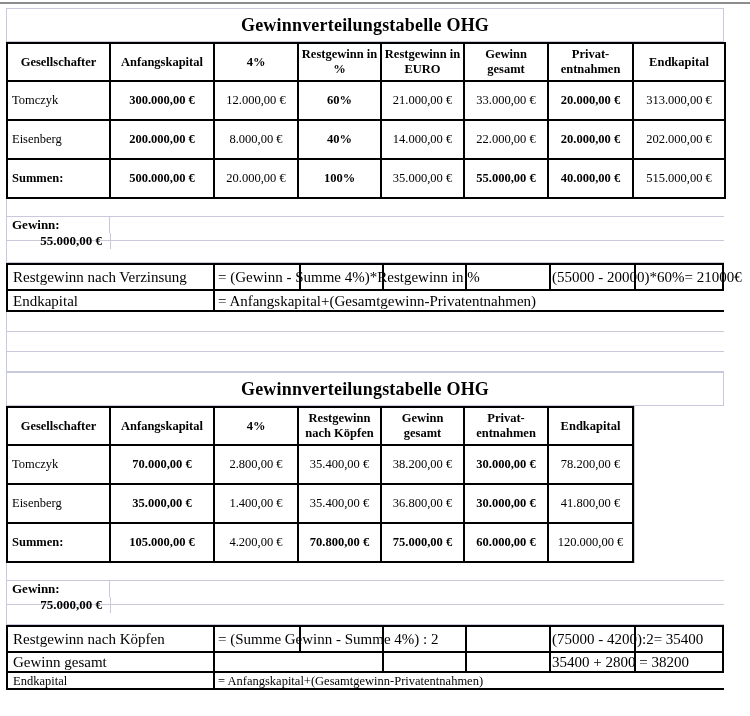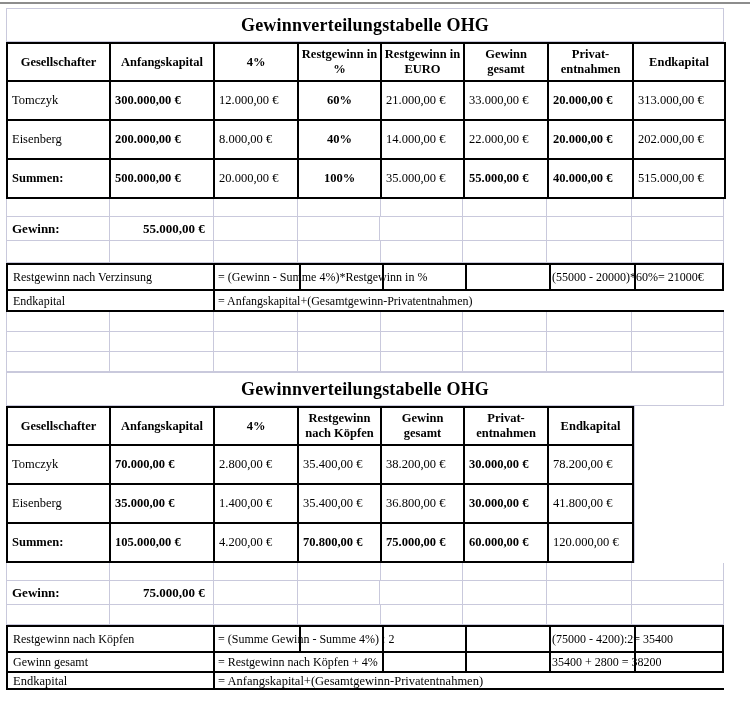--- a/index.html
+++ b/index.html
@@ -25,39 +25,39 @@
 
   
   table.main{border-collapse:collapse;table-layout:fixed;}
   table.main th, table.main td{
     border:2px solid #000;overflow:hidden;
     font-size:12.5px;line-height:1.2;vertical-align:middle;
   }
   table.main th{font-weight:bold;text-align:center;height:38px;padding:1px 2px;}
   table.main td{height:39px;padding:9px 4px;}
   td.L{text-align:left;padding-left:5px;}
-  td.R{text-align:left;padding-right:6px;}
+  td.R{text-align:center;padding-right:6px;}
   td.C{text-align:center;}
   .b{font-weight:bold;}
 
   
-  .grow{display:flex;width:718px;border-left:1px solid var(--grid);border-bottom:1px solid var(--grid);}
+  .grow{display:flex;width:718px;border-left:1px solid var(--grid);border-bottom:1px solid var(--grid);flex-direction:column;}
   .grow .gc{border-right:1px solid var(--grid);height:auto;}
   .c0{width:103px}.c1{width:104px}.c2{width:84px}.c3{width:83px}
   .c4{width:83px}.c5{width:84px}.c6{width:85px}.c7{width:92px}
 
   
   .gewinnrow .gc{display:flex;align-items:center;font-size:13px;}
   .gewinnrow .glabel{font-weight:bold;padding-left:5px;}
   .gewinnrow .gvalue{font-weight:bold;justify-content:flex-end;padding-right:8px;}
 
   
   .frow{
     position:relative;width:718px;border:2px solid #000;background:transparent;
-    font-size:12px;
+    font-size:15px;
   }
   .frow.fcollapse{margin-top:-2px;}
   .frow.fopen{border-right:none;}
   .frow span{position:absolute;top:50%;transform:translateY(-50%);white-space:nowrap;z-index:2;}
   .flabel{left:5px;}
   .fformula{left:210px;}
   .fresult{left:544px;}
   .vline{position:absolute;top:-1px;bottom:-1px;width:2px;background:#000;z-index:3;}
   .v207{left:205px}.v291{left:291px}.v374{left:374px}
   .v457{left:457px}.v541{left:541px}.v626{left:626px}
@@ -322,21 +322,20 @@
     <span class="fresult">(75000 - 4200):2= 35400</span>
   </div>
 
   <div class="frow fcollapse" style="height:22px">
     <div class="vline v207"></div>
     <div class="vline v374"></div>
     <div class="vline v457"></div>
     <div class="vline v541"></div>
     <div class="vline v626"></div>
     <span class="flabel">Gewinn gesamt</span>
-    <span class="fformula">= Restgewinn nach Köpfen + 4%</span>
     <span class="fresult">35400 + 2800 = 38200</span>
   </div>
 
   <div class="frow fcollapse fopen" style="height:19px; font-size:12.5px">
     <div class="vline v207"></div>
     <span class="flabel">Endkapital</span>
     <span class="fformula">= Anfangskapital+(Gesamtgewinn-Privatentnahmen)</span>
   </div>
 
 </div>

